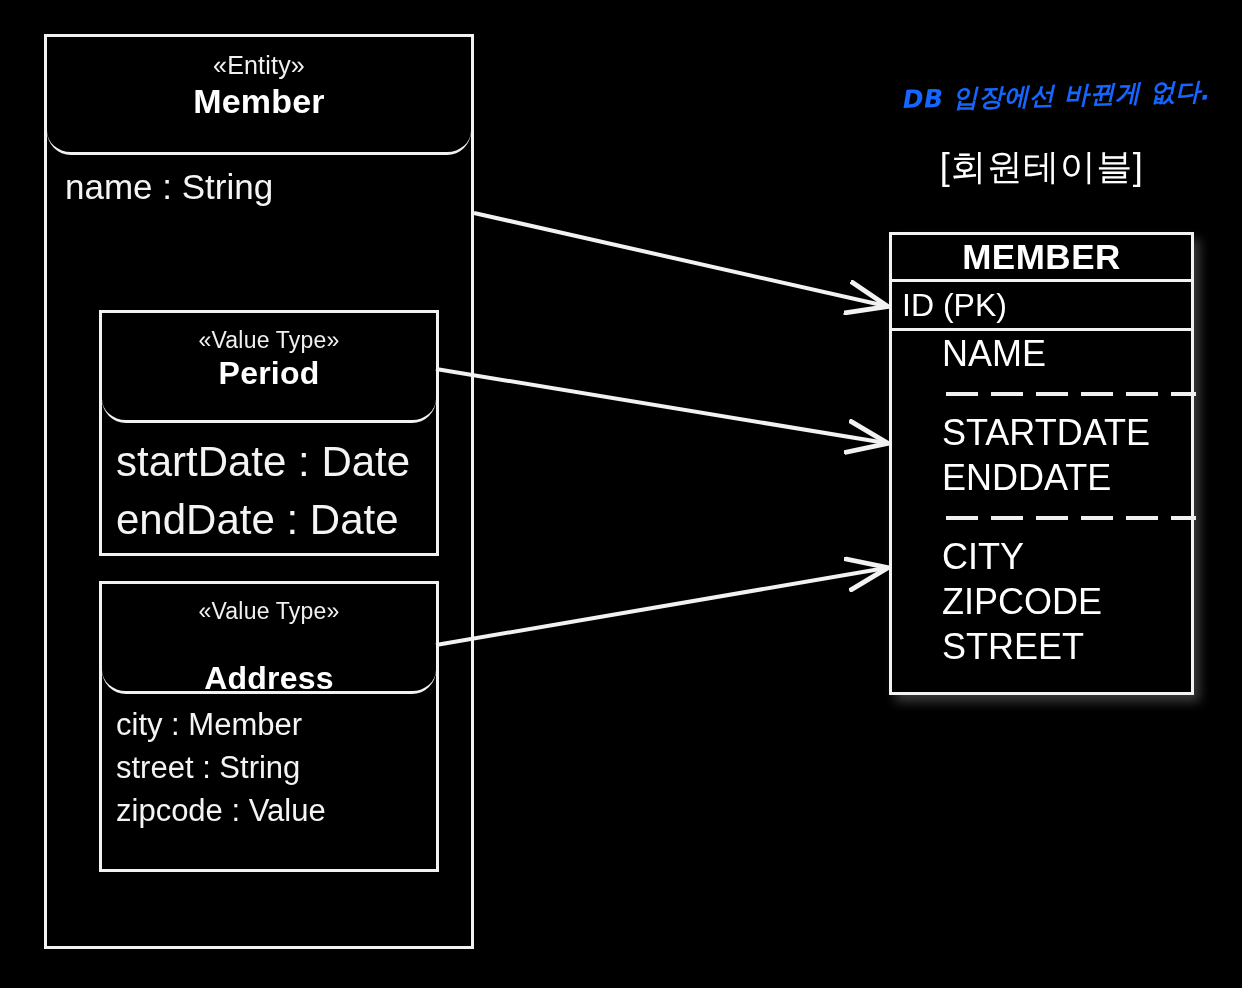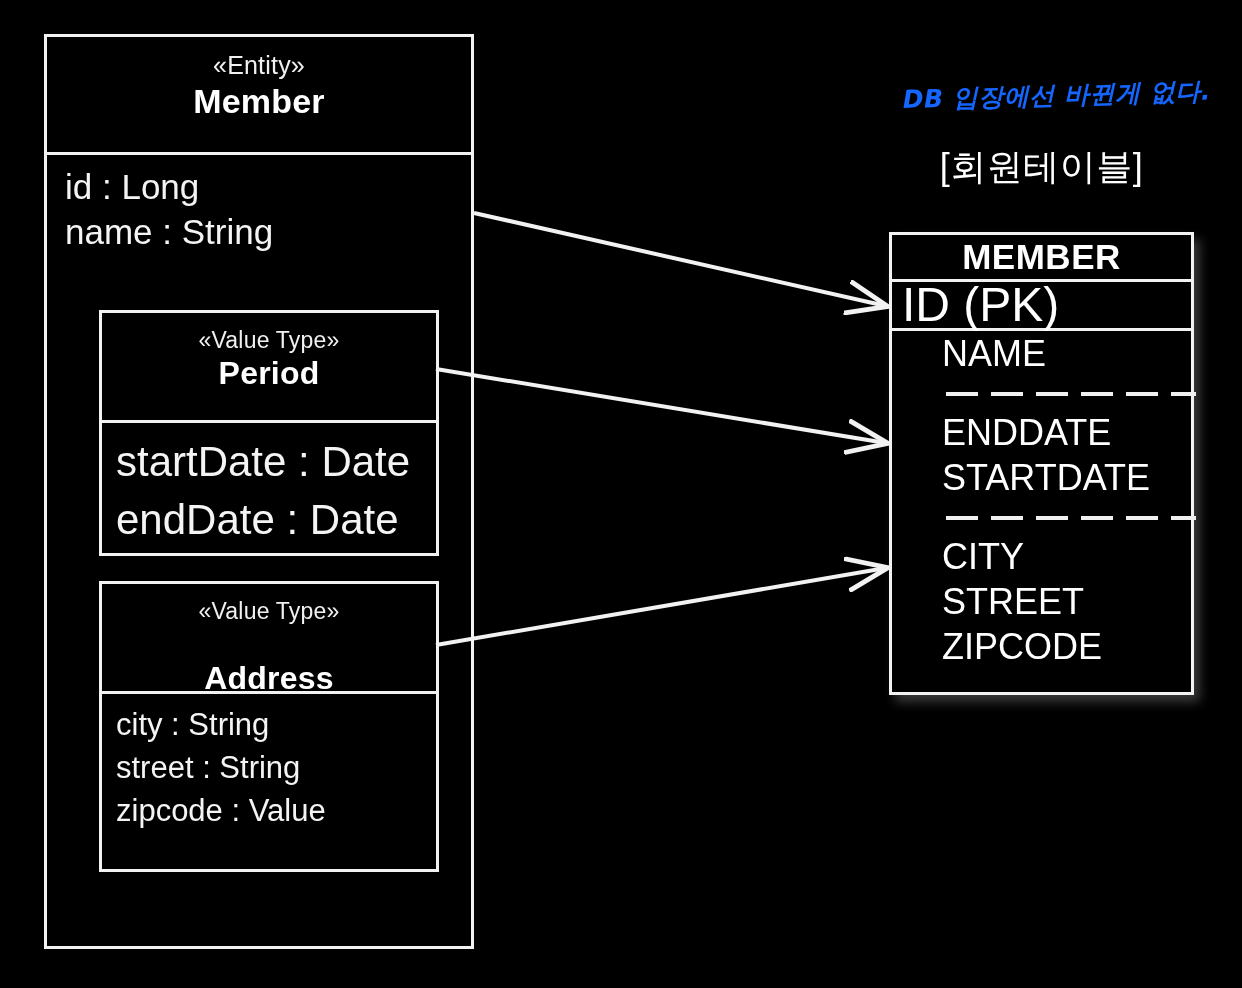--- a/index.html
+++ b/index.html
@@ -22,20 +22,21 @@
     position: absolute;
     box-sizing: border-box;
     border: 3px solid #f2f2f2;
     background: #000000;
   }
   .uml-header {
     box-sizing: border-box;
     text-align: center;
     border-bottom: 3px solid #f2f2f2;
     padding: 10px 6px 12px 6px;
+    border-radius: 24px;
   }
   .stereotype {
     font-size: 25px;
     line-height: 1.18;
     font-weight: 400;
     color: #f0f0f0;
     letter-spacing: 0.2px;
   }
   .classname {
     font-size: 34px;
@@ -143,21 +144,21 @@
     font-size: 35px;
     line-height: 44px;
     font-weight: bold;
     letter-spacing: 0.5px;
   }
   #member-table .tbl-pk {
     box-sizing: border-box;
     height: 49px;
     border-bottom: 3px solid #f2f2f2;
     padding-left: 10px;
-    font-size: 48px;
+    font-size: 32px;
     line-height: 46px;
   }
   #member-table .tbl-body {
     box-sizing: border-box;
     padding: 0 10px 0 10px;
     margin-left: 40px;
   }
   #member-table .col-line {
     font-size: 36px;
     line-height: 1.25;
@@ -189,64 +190,63 @@
 </style>
 </head>
 <body>
 
 <div class="uml-box" id="member-entity">
   <div class="uml-header">
     <div class="stereotype">«Entity»</div>
     <div class="classname">Member</div>
   </div>
   <div class="uml-attrs">
-    <div class="attr-line">id : Long</div>
     <div class="attr-line">name : String</div>
   </div>
 
   <div class="uml-box" id="period-vt">
     <div class="uml-header">
       <div class="stereotype">«Value Type»</div>
       <div class="classname">Period</div>
     </div>
     <div class="uml-attrs">
       <div class="attr-line">startDate : Date</div>
       <div class="attr-line">endDate : Date</div>
     </div>
   </div>
 
   <div class="uml-box" id="address-vt">
     <div class="uml-header">
       <div class="stereotype">«Value Type»</div>
       <div class="classname">Address</div>
     </div>
     <div class="uml-attrs">
-      <div class="attr-line">city : String</div>
+      <div class="attr-line">city : Member</div>
       <div class="attr-line">street : String</div>
       <div class="attr-line">zipcode : Value</div>
     </div>
   </div>
 </div>
 
 <div id="handwritten-note">DB 입장에선 바뀐게 없다.</div>
 
 <div id="table-caption">[회원테이블]</div>
 
 <div id="member-table">
   <div class="tbl-title">MEMBER</div>
   <div class="tbl-pk">ID (PK)</div>
   <div class="tbl-body">
     <div class="col-line">NAME</div>
     <div class="dash-sep"></div>
+    <div class="col-line">STARTDATE</div>
     <div class="col-line">ENDDATE</div>
-    <div class="col-line">STARTDATE</div>
     <div class="dash-sep"></div>
     <div class="col-line">CITY</div>
+    <div class="col-line">ZIPCODE</div>
     <div class="col-line">STREET</div>
-    <div class="col-line">ZIPCODE</div>
   </div>
 </div>
 
 <svg id="connector-layer" viewBox="0 0 1242 988" xmlns="http://www.w3.org/2000/svg">
   <defs>
     <marker id="arrowhead" markerWidth="11" markerHeight="9" refX="10" refY="4.5" orient="auto" markerUnits="strokeWidth">
       <path d="M0,0.4 L10.5,4.5 L0,8.6" fill="none" stroke="#f2f2f2" stroke-width="1.2"></path>
     </marker>
   </defs>
   <line x1="474" y1="213" x2="886" y2="306" stroke="#f2f2f2" stroke-width="4" marker-end="url(#arrowhead)"></line>

